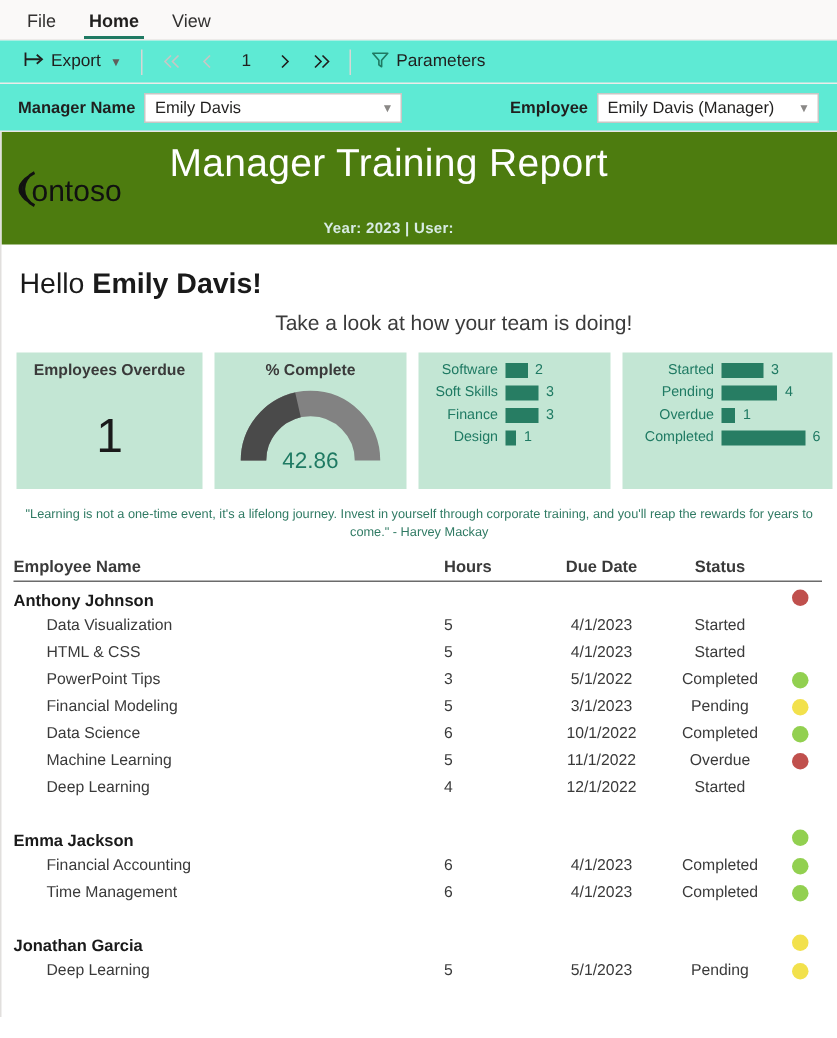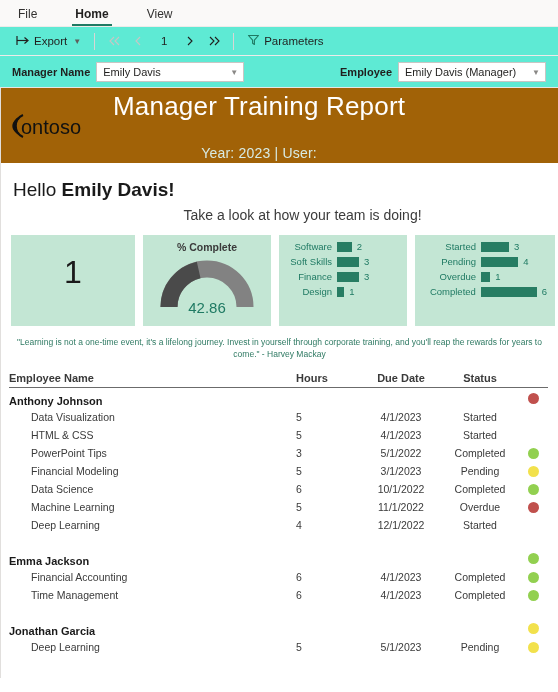--- a/index.html
+++ b/index.html
@@ -10,21 +10,21 @@
     overflow: hidden;
   }
 
   
   .ribbon-tabs {
     height: 27px;
     background: #faf9f8;
     display: flex;
     align-items: flex-end;
     padding-left: 8px;
-    gap: 18px;
+    gap: 2px;
     border-bottom: 1px solid #edebe9;
   }
   .ribbon-tab {
     font-size: 12px;
     color: #323130;
     padding: 3px 10px 5px 10px;
     position: relative;
     cursor: pointer;
     line-height: 14px;
   }
@@ -82,55 +82,55 @@
     padding: 0 18px 0 6px;
     font-size: 11px; color: #201f1e;
     cursor: pointer;
     white-space: nowrap;
     overflow: hidden;
   }
   .param-select .sel-chev {
     position: absolute; right: 5px; top: 50%; transform: translateY(-50%);
     font-size: 8px; color: #8a8886;
   }
-  #mgr-select { width: 148px; margin-left: 6px; }
+  #mgr-select { width: 172px; margin-left: 6px; }
   #emp-select { width: 148px; margin-left: 6px; }
 
   
   .canvas {
     position: relative;
     height: 590px;
     background: #fff;
     border-left: 1px solid #e1dfdd;
     overflow: hidden;
   }
 
   
   .banner {
     height: 75px;
-    background: #a16207;
+    background: #4d7c0f;
     display: flex;
     align-items: center;
     padding-left: 8px;
     position: relative;
   }
   .logo { width: 96px; display: flex; align-items: center; justify-content: center; }
   .logo svg { display: block; }
   .banner-txt { margin-left: 8px; text-align: center; }
   .banner-title {
     color: #ffffff;
     font-size: 26px;
     font-weight: normal;
     letter-spacing: 0.2px;
     line-height: 30px;
   }
   .banner-sub {
     color: #d8ebe4;
-    font-size: 14px;
-    font-weight: normal;
+    font-size: 10px;
+    font-weight: bold;
     margin-top: 24px;
     letter-spacing: .2px;
   }
 
   
   .greet {
     font-size: 19px;
     color: #1a1a1a;
     padding: 16px 0 0 12px;
     font-weight: normal;
@@ -365,20 +365,21 @@
       <div class="banner-sub">Year: 2023 | User:</div>
     </div>
   </div>
 
   <div class="greet"><span>Hello </span><b>Emily Davis!</b></div>
   <div class="subgreet">Take a look at how your team is doing!</div>
 
   <div class="cards">
 
     <div class="card" id="card-overdue">
+      <div class="card-title">Employees Overdue</div>
       <div class="big-number">1</div>
     </div>
 
     <div class="card" id="card-complete">
       <div class="card-title">% Complete</div>
       <div class="gauge-wrap">
         <svg width="100" height="58" viewBox="0 0 100 58">
           <path id="gauge-track" d="M 12 52 A 38 38 0 0 1 88 52" fill="none" stroke="#828282" stroke-width="17"></path>
           <path id="gauge-fill" d="M 12 52 A 38 38 0 0 1 88 52" fill="none" stroke="#4a4a4a" stroke-width="17" stroke-dasharray="119.39730834960938" stroke-dashoffset="68.2236219909668"></path>
         </svg>

